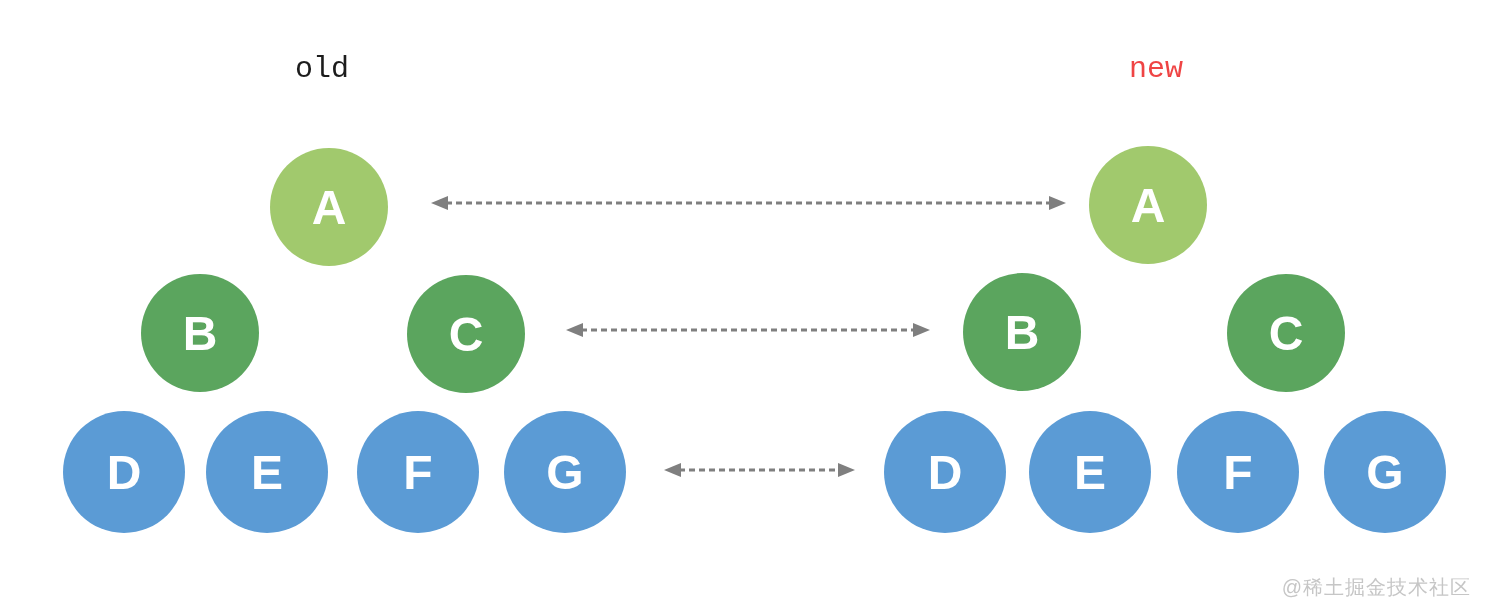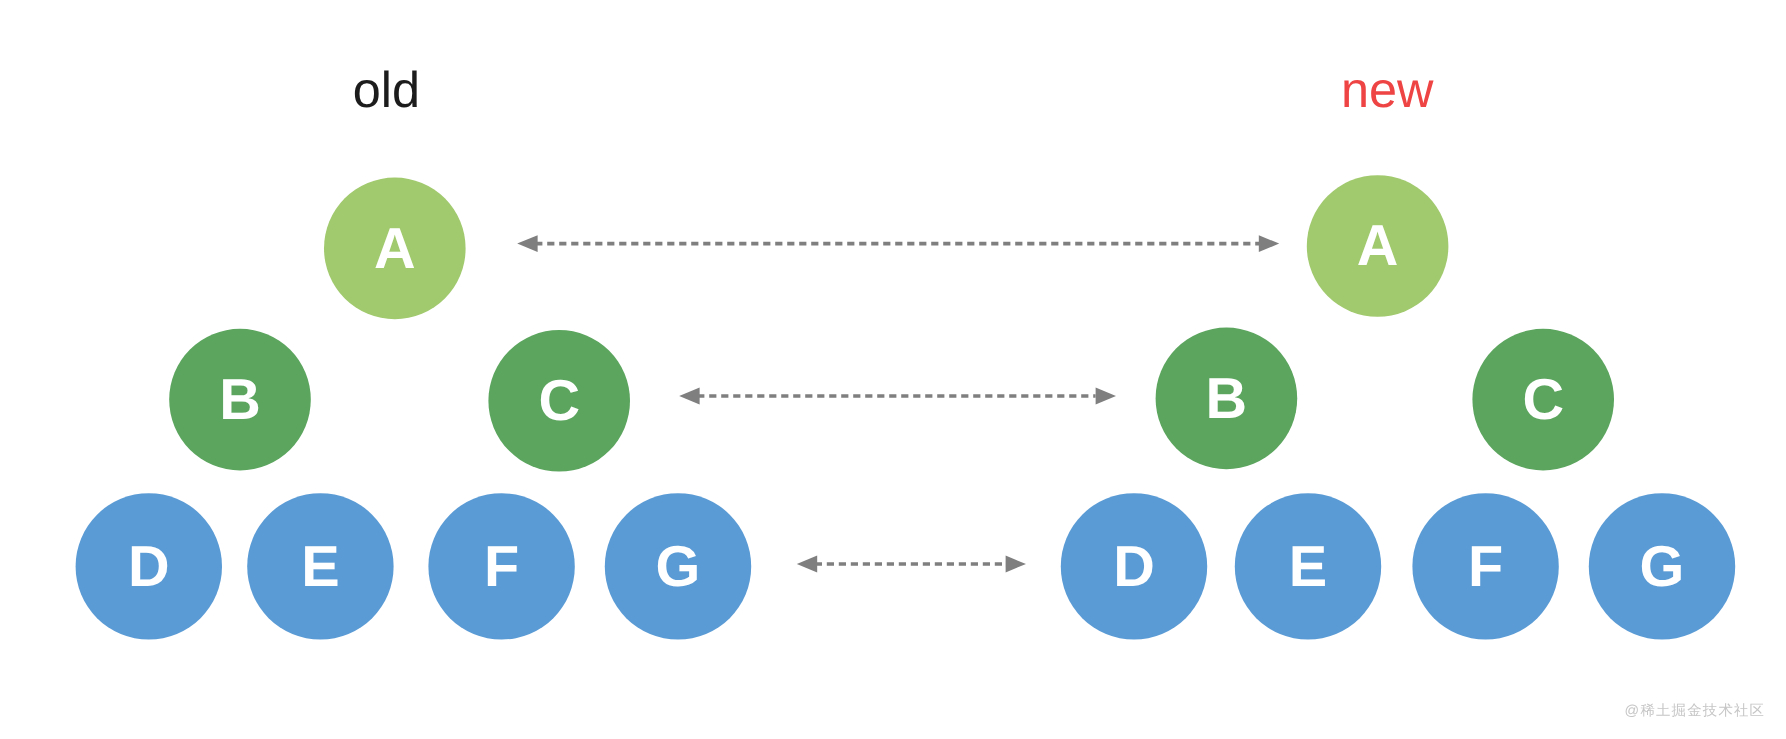--- a/index.html
+++ b/index.html
@@ -12,22 +12,22 @@
     width: 1488px;
     height: 616px;
     background: #ffffff;
     overflow: hidden;
     font-family: "Liberation Sans", sans-serif;
   }
   .tree-label {
     position: absolute;
     width: 140px;
     text-align: center;
-    font-family: Liberation Sans, sans-serif;
-    font-size: 42px;
+    font-family: Liberation Mono, monospace;
+    font-size: 30px;
     color: #1c1c1c;
     line-height: 1;
   }
   .tree-label.old { left: 252px; top: 54px; }
   .tree-label.new { left: 1086px; top: 54px; }
   .node {
     position: absolute;
     border-radius: 50%;
     display: flex;
     align-items: center;
@@ -45,21 +45,21 @@
     left: 0;
     top: 0;
     pointer-events: none;
   }
   svg.arrows line { stroke: #7f7f7f; stroke-width: 3; }
   svg.arrows polygon { fill: #7f7f7f; }
   .watermark {
     position: absolute;
     right: 17px;
     bottom: 15px;
-    font-size: 12px;
+    font-size: 20px;
     color: #c6c6c6;
     font-family: "Liberation Sans", sans-serif;
     letter-spacing: 1px;
     margin-left: 28px;
   }
 </style>
 </head>
 <body>
 
 <div class="canvas">

